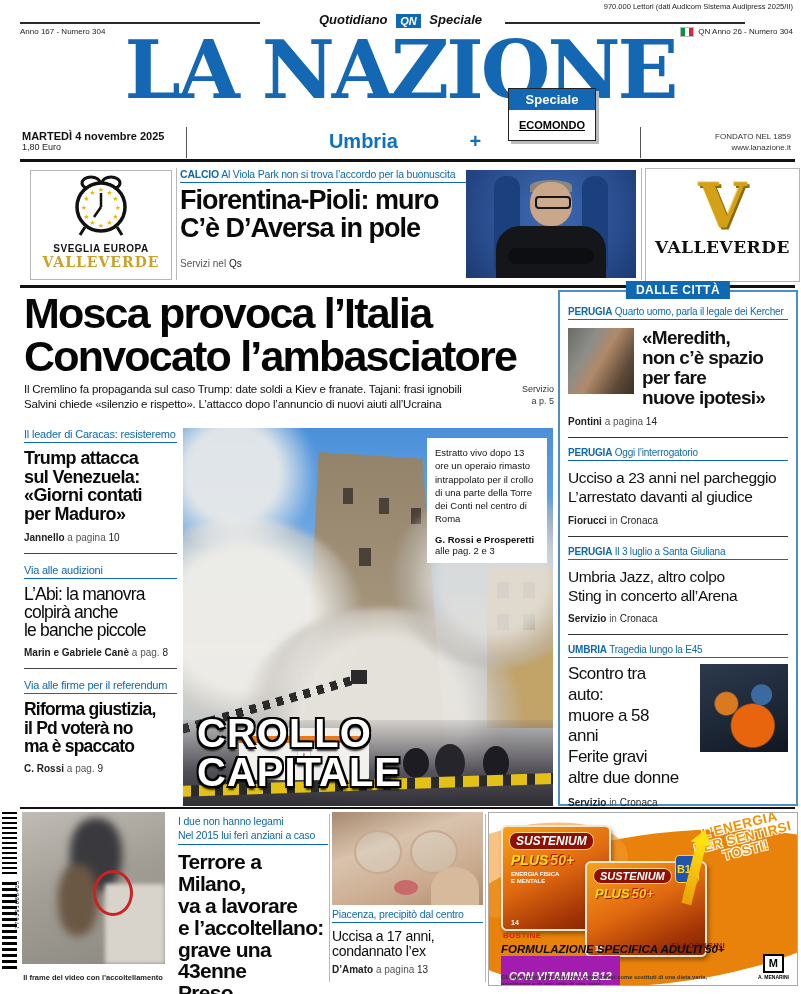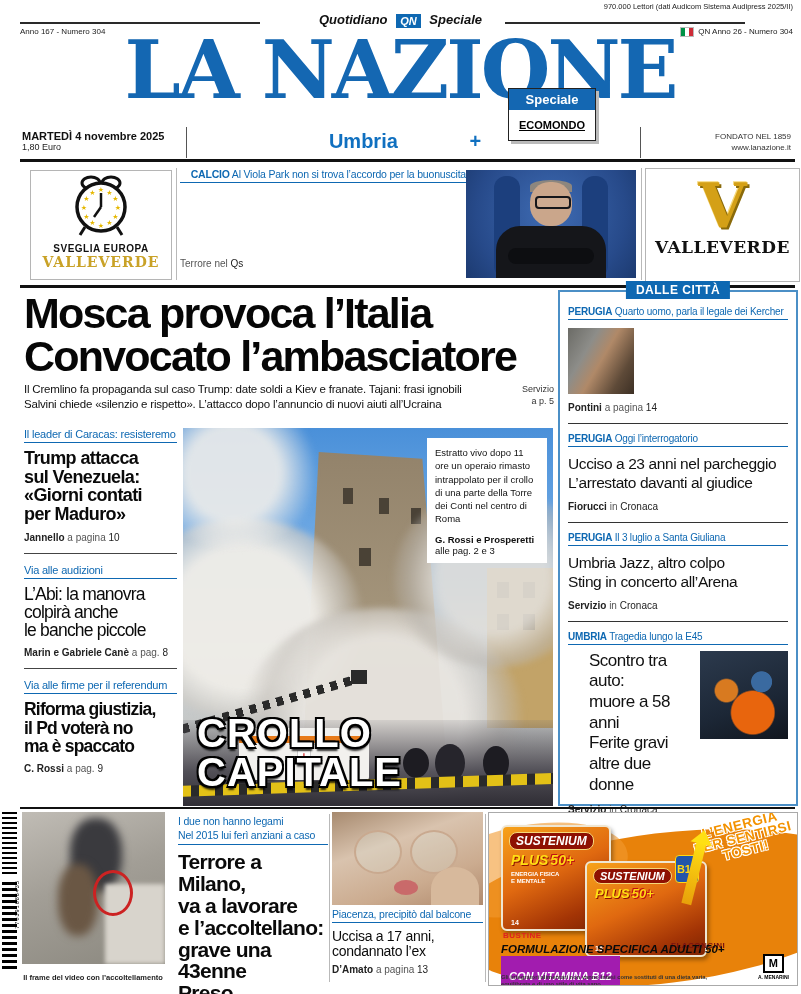--- a/index.html
+++ b/index.html
@@ -49,21 +49,21 @@
 
   
   .ad-box{border:1px solid #b5b5b5;background:#fff;text-align:center;}
   .clock-wrap{margin-top:4px;}
   .sveglia{font-size:10px;font-weight:800;color:#111;letter-spacing:0.5px;}
   .valleverde-gold{font-size:14px;font-weight:800;color:#c9a227;letter-spacing:1px;font-family:"DejaVu Serif",serif;}
   .v-letter{font-family:"DejaVu Serif",serif;font-weight:700;font-size:62px;line-height:1;
             color:#d4a017;text-shadow:2px 2px 0 #8a6a0a,-1px -1px 0 #f6d87a;}
   .v-brand{font-family:"DejaVu Serif",serif;font-weight:700;font-size:17px;color:#111;letter-spacing:0.5px;}
 
-  .calcio-kicker{top:168px;left:180px;width:286px;font-size:10.5px;text-align:right;}
+  .calcio-kicker{top:168px;left:180px;width:286px;font-size:10.5px;}
   .calcio-hl{top:186px;left:180px;width:300px;font-size:27px;letter-spacing:-1px;}
   .calcio-byline{top:258px;left:180px;}
 
   .pioli{left:466px;top:170px;width:170px;height:108px;overflow:hidden;
          background:radial-gradient(circle at 50% 40%,#3f6cb4 0%,#274a8a 70%,#1c3a70 100%);}
   .pioli .chair-l,.pioli .chair-r{position:absolute;top:6px;width:26px;height:102px;background:#1c3f7d;border-radius:12px;}
   .pioli .chair-l{left:28px;} .pioli .chair-r{right:28px;}
   .pioli .head{position:absolute;left:64px;top:12px;width:42px;height:44px;background:#caa68b;border-radius:46%;}
   .pioli .hair{position:absolute;left:64px;top:10px;width:42px;height:12px;background:#8d867e;border-radius:50% 50% 0 0;}
   .pioli .glasses{position:absolute;left:69px;top:26px;width:32px;height:9px;border:2.5px solid #15161a;border-radius:4px;background:rgba(255,255,255,0.06);}
@@ -117,21 +117,21 @@
             font-size:12px;font-weight:800;padding:2px 10px;letter-spacing:0.5px;white-space:nowrap;}
   .rc-inner{position:absolute;inset:0;padding:14px 8px 6px 8px;}
   .rc-inner .kicker{font-size:10px;}
   .rc-story-a{display:flex;gap:8px;margin-top:8px;}
   .meredith{width:66px;height:66px;flex:0 0 66px;
             background:linear-gradient(120deg,#6b6b66 0%,#8d8d89 30%,#b08968 50%,#5e4a38 78%,#3c2f24 100%);}
   .rc-hl-a{font-size:19px;font-weight:700;letter-spacing:-0.7px;line-height:1.05;}
   .rc-hl{font-size:15.5px;font-weight:500;letter-spacing:-0.4px;line-height:1.25;margin-top:7px;}
   .rc-byline{margin-top:8px;}
   .rc-div{height:1px;background:#333;margin:10px 0 9px 0;}
-  .rc-story-d{display:flex;gap:18px;margin-top:6px;margin-left:21px;}
+  .rc-story-d{display:flex;gap:18px;margin-top:6px;}
   .rc-hl-d{font-size:17px;font-weight:500;letter-spacing:-0.5px;line-height:1.22;flex:1;}
   .e45{width:88px;height:88px;flex:0 0 88px;
        background:radial-gradient(circle at 70% 35%,#3a6aa0 0 12%,transparent 13%),
                   radial-gradient(circle at 60% 70%,#e8650d 0 26%,transparent 28%),
                   radial-gradient(circle at 30% 45%,#d87a20 0 14%,transparent 16%),
                   linear-gradient(160deg,#2c3a4d 0%,#1c2736 60%,#11161f 100%);}
 
   
   .barcode{left:2px;top:812px;width:15px;height:64px;
            background:repeating-linear-gradient(180deg,#000 0 2px,#fff 2px 5px);}
@@ -271,22 +271,24 @@
         <line x1="46" y1="52" x2="51" y2="60" stroke="#111" stroke-width="3"></line>
       </svg>
     </div>
     <div class="sveglia">SVEGLIA EUROPA</div>
     <div class="valleverde-gold">VALLEVERDE</div>
   </div>
 
   <div class="abs calcio-kicker kicker">
     <b>CALCIO</b><span> Al Viola Park non si trova l’accordo per la buonuscita</span>
   </div>
+  <div class="abs calcio-hl hl pre">Fiorentina-Pioli: muro
+C’è D’Aversa in pole</div>
   <div class="abs calcio-byline byline">
-    <span class="m">Terrore nel </span><span class="r">Qs</span>
+    <span class="m">Servizi nel </span><span class="r">Qs</span>
   </div>
 
   <div class="abs pioli">
     <div class="chair-l"></div>
     <div class="chair-r"></div>
     <div class="hair"></div>
     <div class="head"></div>
     <div class="glasses"></div>
     <div class="body"></div>
     <div class="arms"></div>
@@ -356,36 +358,40 @@
     <div class="crowd"></div>
     <div class="amb">
       <div class="stripe"></div>
       <div class="cross">+</div>
     </div>
     <div class="head-blob" style="left:220px;bottom:28px;width:26px;height:30px;"></div>
     <div class="head-blob" style="left:252px;bottom:24px;width:30px;height:38px;background:#26252c;"></div>
     <div class="head-blob" style="left:300px;bottom:26px;width:26px;height:34px;"></div>
     <div class="tape"></div>
     <div class="capbox">
-      <div class="t">Estratto vivo dopo 11 ore un operaio rimasto intrappolato per il crollo di una parte della Torre dei Conti nel centro di Roma</div>
+      <div class="t">Estratto vivo dopo 13 ore un operaio rimasto intrappolato per il crollo di una parte della Torre dei Conti nel centro di Roma</div>
       <div class="n">G. Rossi e Prosperetti</div>
       <div class="r">alle pag. 2 e 3</div>
     </div>
     <div class="overlay pre">CROLLO
 CAPITALE</div>
   </div>
 
   <div class="abs rightcol">
     <div class="rc-badge">DALLE CITTÀ</div>
     <div class="rc-inner">
       <div class="kicker">
         <b>PERUGIA</b><span> Quarto uomo, parla il legale dei Kercher</span>
       </div>
       <div class="rc-story-a">
         <div class="meredith"></div>
+        <div class="rc-hl-a pre">«Meredith,
+non c’è spazio
+per fare
+nuove ipotesi»</div>
       </div>
       <div class="byline rc-byline">
         <span class="n">Pontini</span><span class="m"> a pagina </span><span class="r">14</span>
       </div>
       <div class="rc-div"></div>
 
       <div class="kicker">
         <b>PERUGIA</b><span> Oggi l’interrogatorio</span>
       </div>
       <div class="rc-hl pre">Ucciso a 23 anni nel parcheggio
@@ -450,21 +456,21 @@
     </div>
   </div>
 
   <div class="abs girl">
     <div class="lens l1"></div>
     <div class="lens l2"></div>
     <div class="lips"></div>
     <div class="hand"></div>
   </div>
   <div class="abs piacenza">
-    <div class="kicker">Piacenza, precipitò dal balcone</div>
+    <div class="kicker">Piacenza, precipitò dal centro</div>
     <div class="hl light pre">Uccisa a 17 anni,
 condannato l’ex</div>
     <div class="byline">
       <span class="n">D’Amato</span><span class="m"> a pagina </span><span class="r">13</span>
     </div>
   </div>
 
   <div class="abs vline" style="left:329px;top:814px;height:168px;"></div>
   <div class="abs vline" style="left:485px;top:814px;height:168px;"></div>
 

